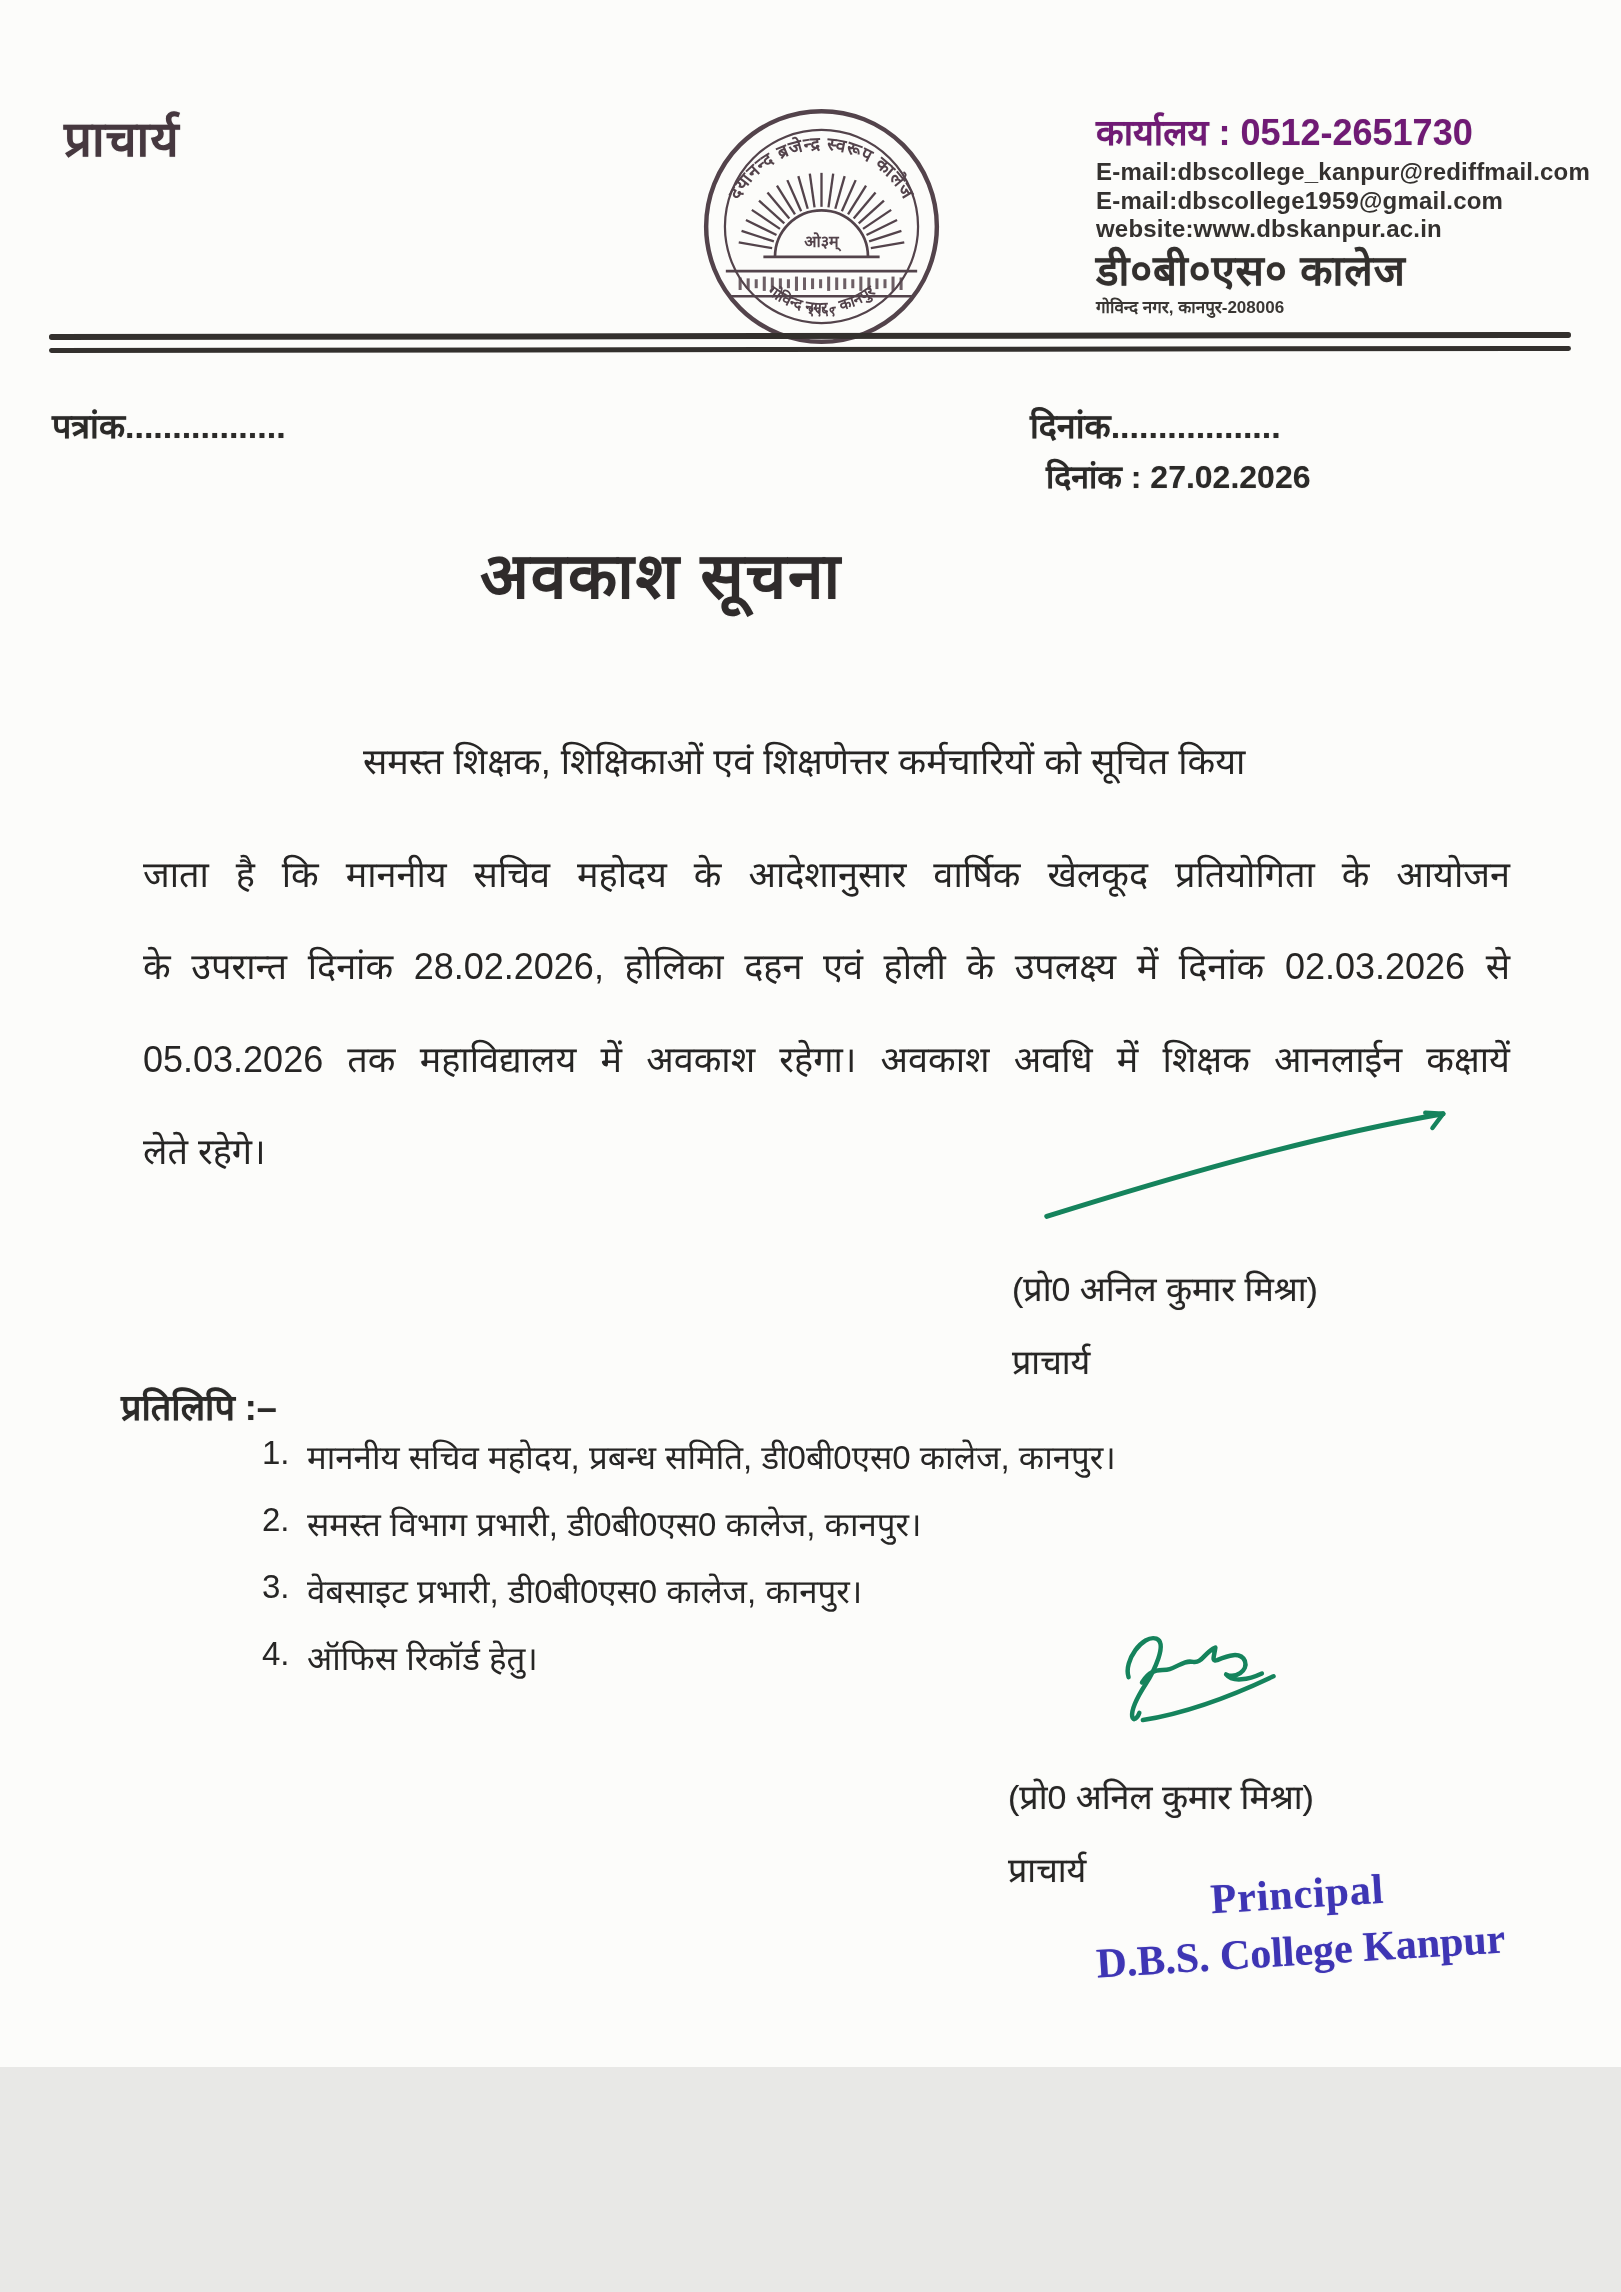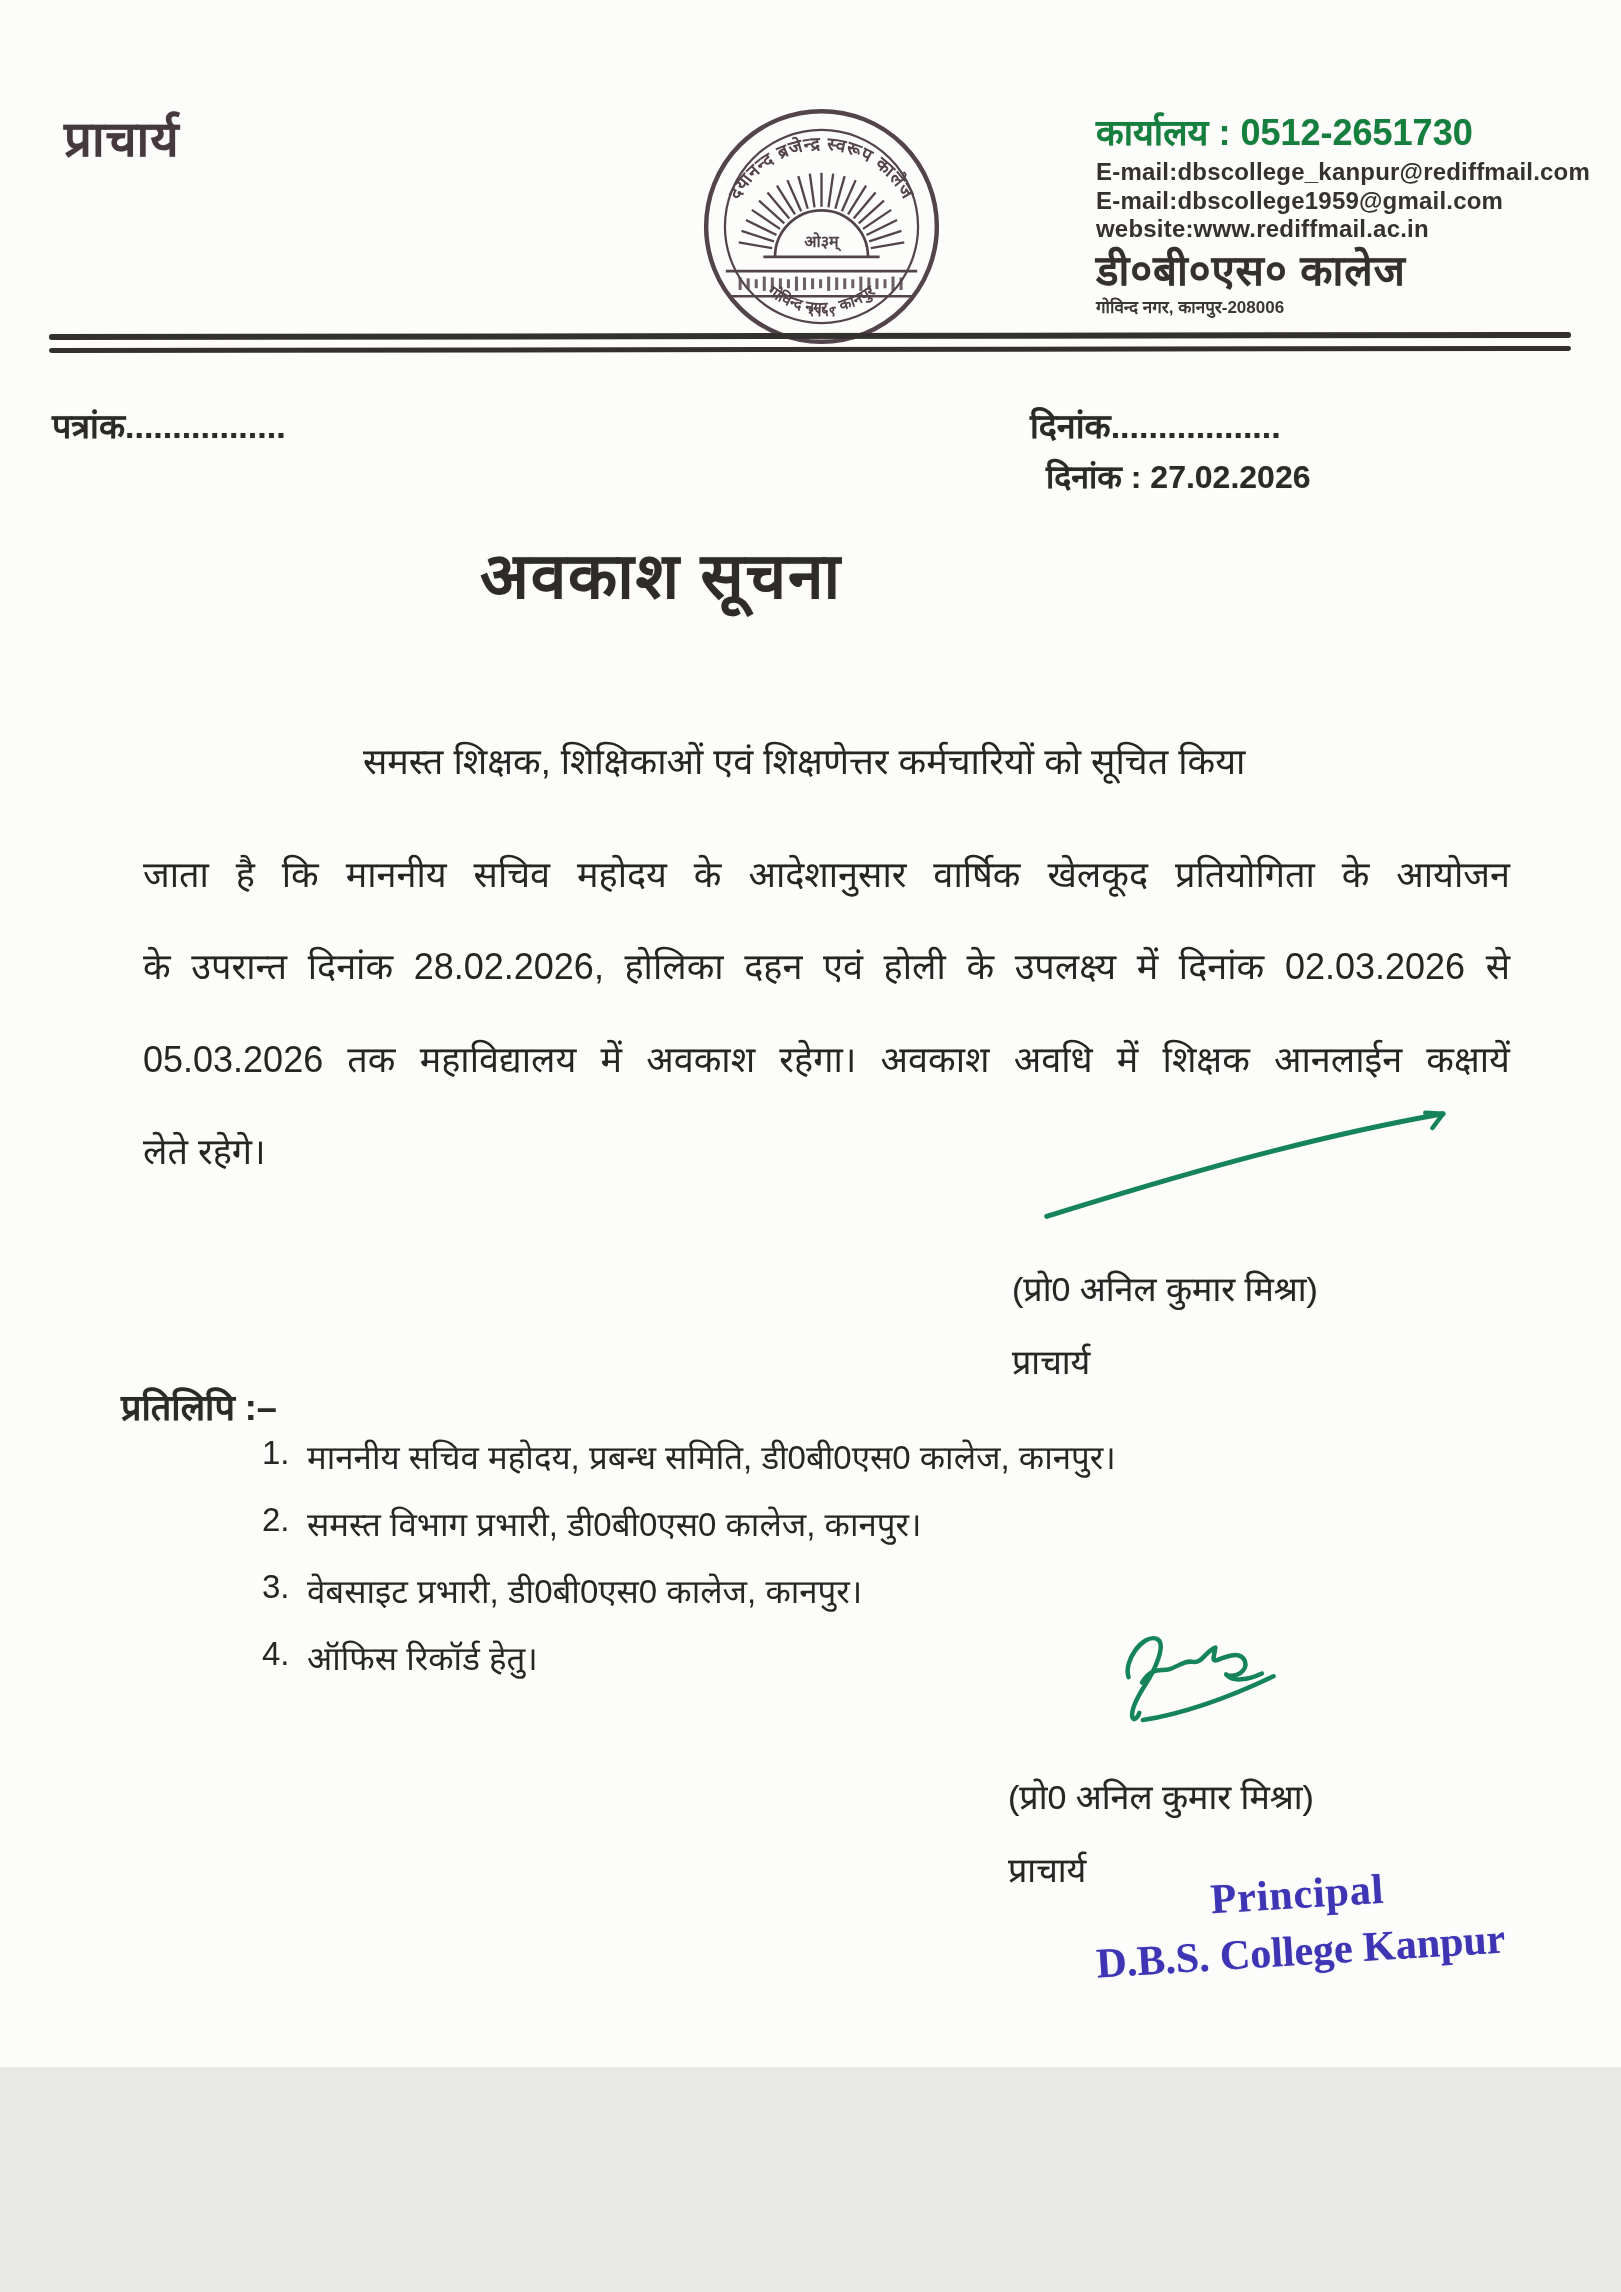--- a/index.html
+++ b/index.html
@@ -11,21 +11,21 @@
     font-family:"Liberation Sans","DejaVu Sans",sans-serif;
     color:#2b2a28;
   }
   .abs{position:absolute;}
   .ink{text-shadow:0 0 0.9px rgba(40,35,35,.35);}
 
   
   .principal{left:64px;top:104px;font-size:49px;font-weight:700;color:#46383f;letter-spacing:0.9px;}
   .seal{left:699px;top:104px;width:245px;height:245px;filter:blur(0.4px);opacity:.95;}
   .contact{left:1096px;top:115px;width:502px;line-height:1;}
-  .contact .office{font-size:36px;font-weight:700;color:#15803d;margin-bottom:9px;}
+  .contact .office{font-size:36px;font-weight:700;color:#701a75;margin-bottom:9px;}
   .contact .mail{font-size:24px;font-weight:600;color:#34312f;margin-bottom:4.5px;letter-spacing:0.2px;}
   .contact .college{font-size:42px;font-weight:800;color:#33302e;margin-top:9px;margin-bottom:7.2px;letter-spacing:0.9px;}
   .contact .addr{font-size:17px;font-weight:700;color:#3a3734;}
 
   .rule{left:49px;width:1522px;background:#33302d;border-radius:2.7px;transform:rotate(-.08deg);}
   .rule.r1{top:333px;height:6.3px;}
   .rule.r2{top:347px;height:5.4px;}
 
   
   .refno{left:52px;top:402px;font-size:34px;font-weight:700;}
@@ -149,21 +149,21 @@
     <text x="137" y="237" text-anchor="middle" font-size="15" font-weight="bold" fill="#4a3a42">१९५९</text>
     <text font-size="17" font-weight="bold" fill="#4a3a42">
       <textPath href="#arcBottom" startOffset="50%" text-anchor="middle">गोविन्द नगर - कानपुर</textPath>
     </text>
   </svg>
 
   <div class="abs contact">
     <div class="office ink">कार्यालय : 0512-2651730</div>
     <div class="mail">E-mail:dbscollege_kanpur@rediffmail.com</div>
     <div class="mail">E-mail:dbscollege1959@gmail.com</div>
-    <div class="mail">website:www.rediffmail.ac.in</div>
+    <div class="mail">website:www.dbskanpur.ac.in</div>
     <div class="college ink">डी०बी०एस० कालेज</div>
     <div class="addr">गोविन्द नगर, कानपुर-208006</div>
   </div>
 
   <div class="abs rule r1"></div>
   <div class="abs rule r2"></div>
 
   <div class="abs refno ink">पत्रांक.................</div>
   <div class="abs refdate ink">दिनांक..................</div>
   <div class="abs dateline ink">दिनांक : 27.02.2026</div>

